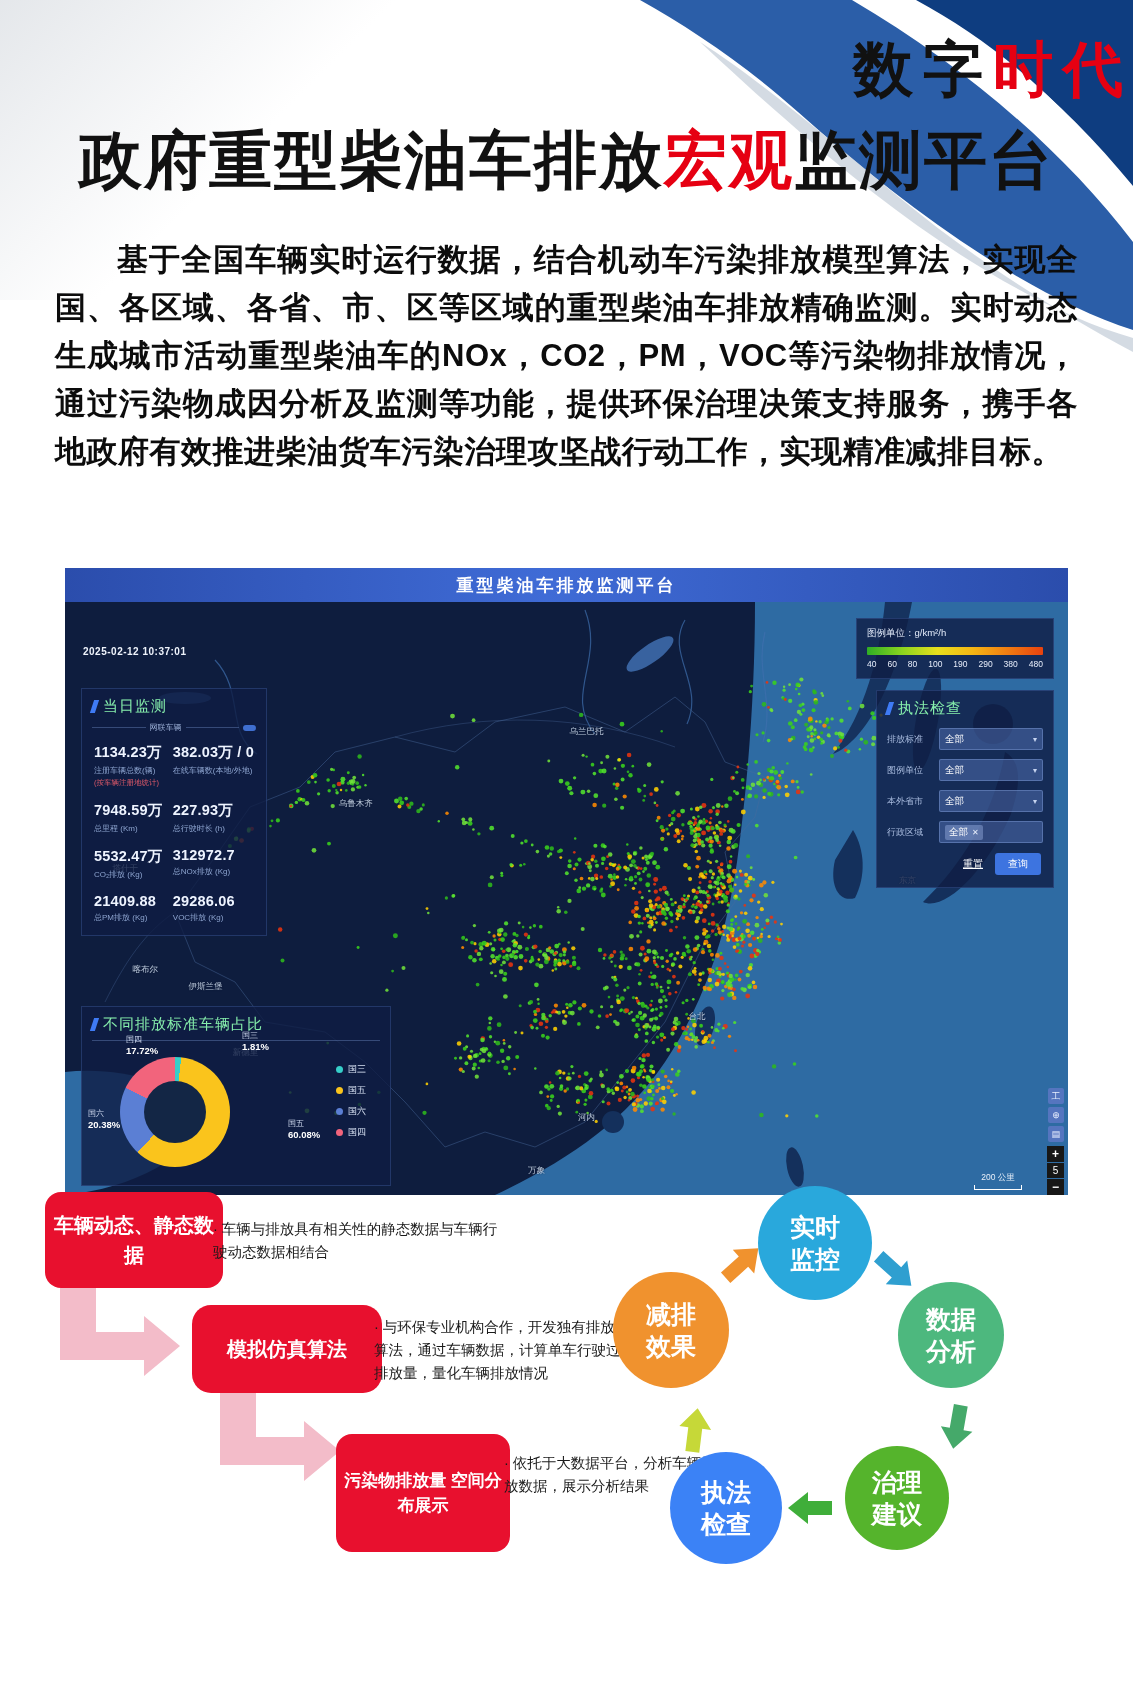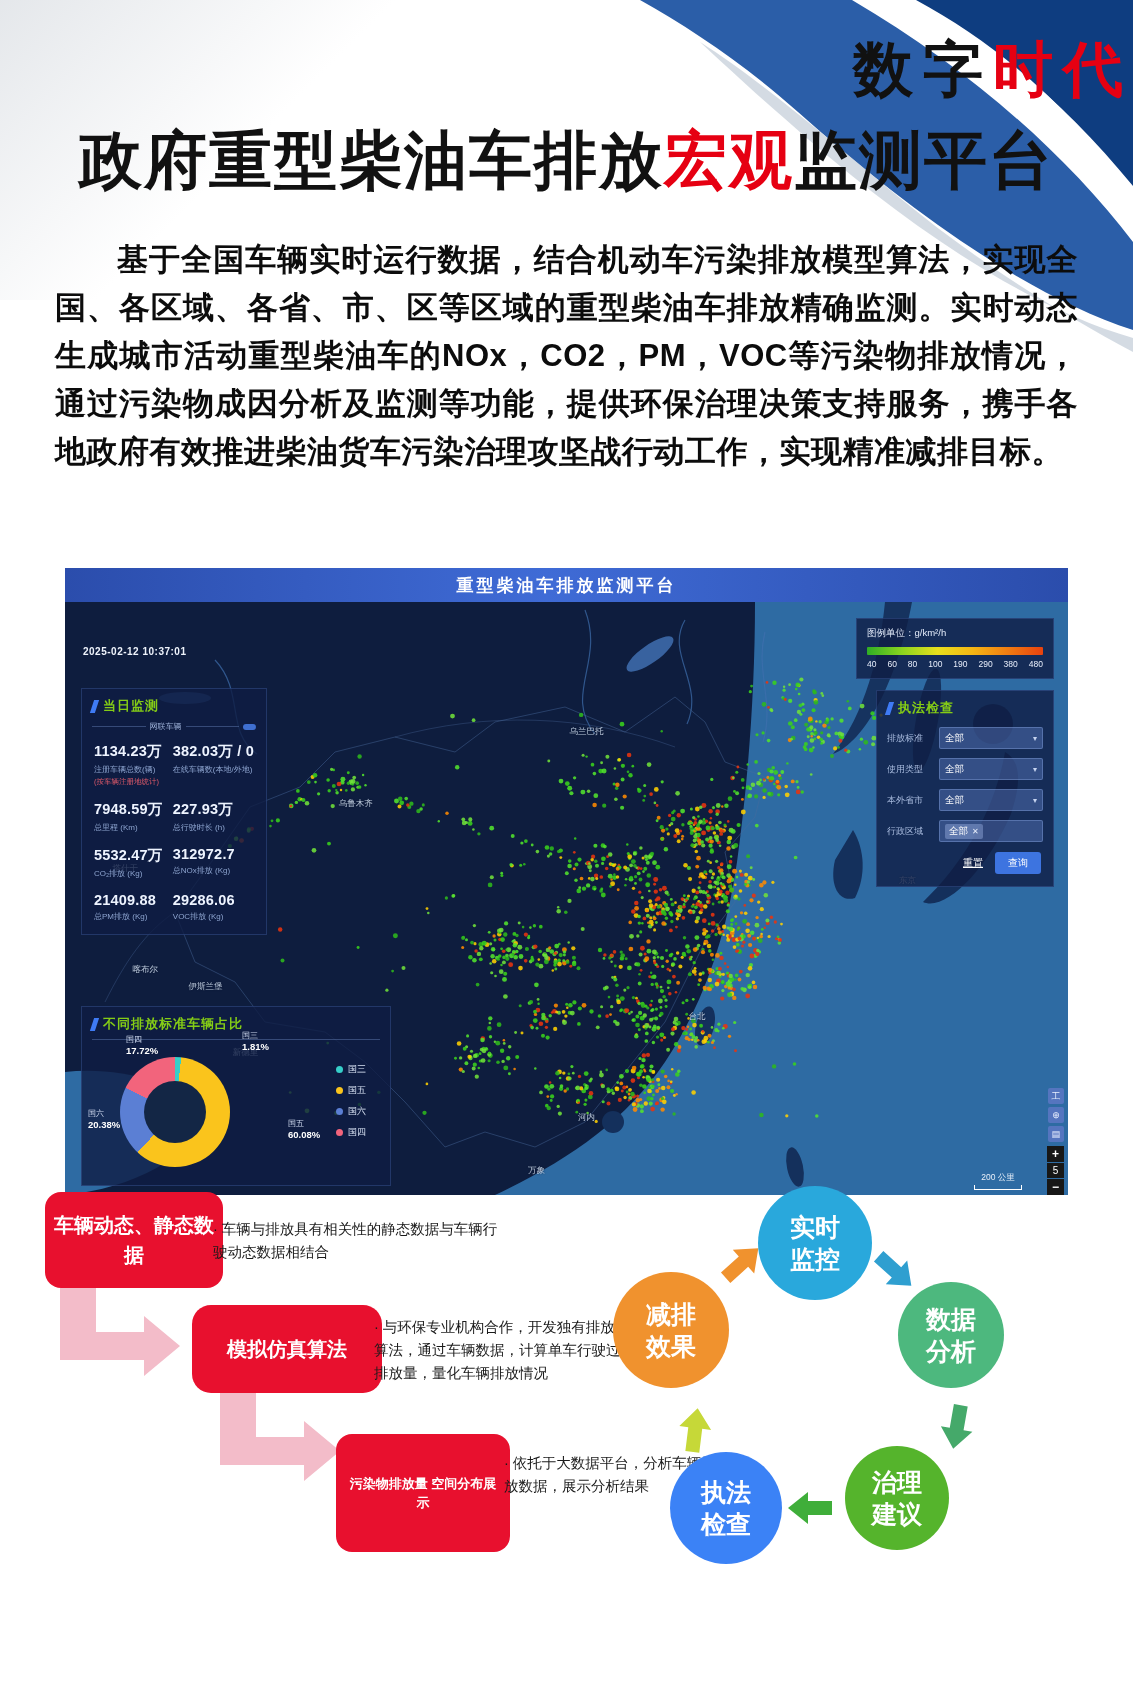--- a/index.html
+++ b/index.html
@@ -24,21 +24,21 @@
       display:flex;align-items:center;justify-content:center;}
   .dash-title{color:#fff;font-size:17px;font-weight:700;letter-spacing:3px;}
   .map-area{position:absolute;left:0;top:34px;right:0;bottom:0;background:#0e1d3e;overflow:hidden;}
   .map-svg{position:absolute;left:0;top:0;width:100%;height:100%;overflow:hidden;}
   .map-label{position:absolute;font-size:8.5px;color:#d7e4f4;opacity:.85;white-space:nowrap;
       text-shadow:0 0 2px #09152e;transform:translate(-50%,-50%);}
   .timestamp{position:absolute;left:18px;top:44px;color:#eef3fb;font-size:10px;font-weight:700;letter-spacing:.5px;}
   .panel{position:absolute;background:rgba(15,29,68,.80);border:1px solid rgba(86,126,205,.28);}
   .p-head{display:flex;align-items:center;gap:6px;padding:8px 10px 6px;}
   .slash{width:5px;height:13px;background:#3f7bf5;transform:skewX(-18deg);display:inline-block;}
-  .p-title{color:#84cc16;font-size:13px;font-weight:700;letter-spacing:1px;}
+  .p-title{color:#86efac;font-size:15px;font-weight:400;letter-spacing:1px;}
   
   .monitor{left:16px;top:86px;width:184px;}
   .sub-divider{display:flex;align-items:center;margin:0 10px 2px;gap:4px;}
   .sub-divider .line{flex:1;border-top:1px solid rgba(130,160,220,.35);}
   .sub-divider .sub{font-size:8px;color:#9db1d8;}
   .sub-divider .toggle{width:13px;height:6px;border-radius:3px;background:#3f6fd0;}
   .stats{display:grid;grid-template-columns:1fr 1fr;gap:13px 6px;padding:8px 12px 12px;}
   .stat .v{color:#eef4ff;font-size:14.5px;font-weight:700;letter-spacing:.2px;white-space:nowrap;}
   .stat .l{color:#8da4cf;font-size:8px;margin-top:3px;}
   .stat .s{color:#e05a6a;font-size:7.5px;margin-top:2px;}
@@ -85,21 +85,21 @@
       display:flex;align-items:center;justify-content:center;}
   .scalebox{position:absolute;right:46px;bottom:5px;text-align:center;}
   .scalebox .st{color:#e8f0fa;font-size:8.5px;}
   .scalebox .sb{width:46px;height:4px;border-bottom:1.5px solid #fff;border-left:1.5px solid #fff;border-right:1.5px solid #fff;margin-top:1px;}
   
   .flow-arrows,.cycle-arrows{position:absolute;}
   .flow-box{position:absolute;background:#e8102e;border-radius:16px;color:#fff;font-weight:700;
       display:flex;align-items:center;justify-content:center;text-align:center;line-height:1.5;}
   .fb1{left:45px;top:1192px;width:160px;height:96px;font-size:20px;padding:0 9px;}
   .fb2{left:192px;top:1305px;width:170px;height:88px;font-size:20px;padding:0 10px;border-radius:19px;}
-  .fb3{left:336px;top:1434px;width:158px;height:118px;font-size:13px;padding:0 8px;}
+  .fb3{left:336px;top:1434px;width:158px;height:118px;font-size:17px;padding:0 8px;}
   .flow-desc{position:absolute;font-size:14.5px;color:#1a1a1a;line-height:1.6;font-weight:500;}
   .fd1{left:213px;top:1218px;width:296px;}
   .fd2{left:374px;top:1316px;width:306px;}
   .fd3{left:504px;top:1452px;width:212px;}
   
   .cyc{position:absolute;border-radius:50%;display:flex;align-items:center;justify-content:center;
       color:#fff;font-weight:700;font-size:25px;line-height:1.3;text-align:center;}
   .cyc span{display:block;width:58px;}
   .c0{left:758px;top:1186px;width:114px;height:114px;}
   .c1{left:898px;top:1282px;width:106px;height:106px;}
@@ -1755,21 +1755,21 @@
         </div>
         <div class="f-rows">
           <div class="f-row">
             <span class="f-label">排放标准</span>
             <div class="sel">
               <span>全部</span>
                 <span class="chev"></span>
             </div>
           </div>
           <div class="f-row">
-            <span class="f-label">使用类型</span>
+            <span class="f-label">图例单位</span>
             <div class="sel">
               <span>全部</span>
                 <span class="chev"></span>
             </div>
           </div>
           <div class="f-row">
             <span class="f-label">本外省市</span>
             <div class="sel">
               <span>全部</span>
                 <span class="chev"></span>

